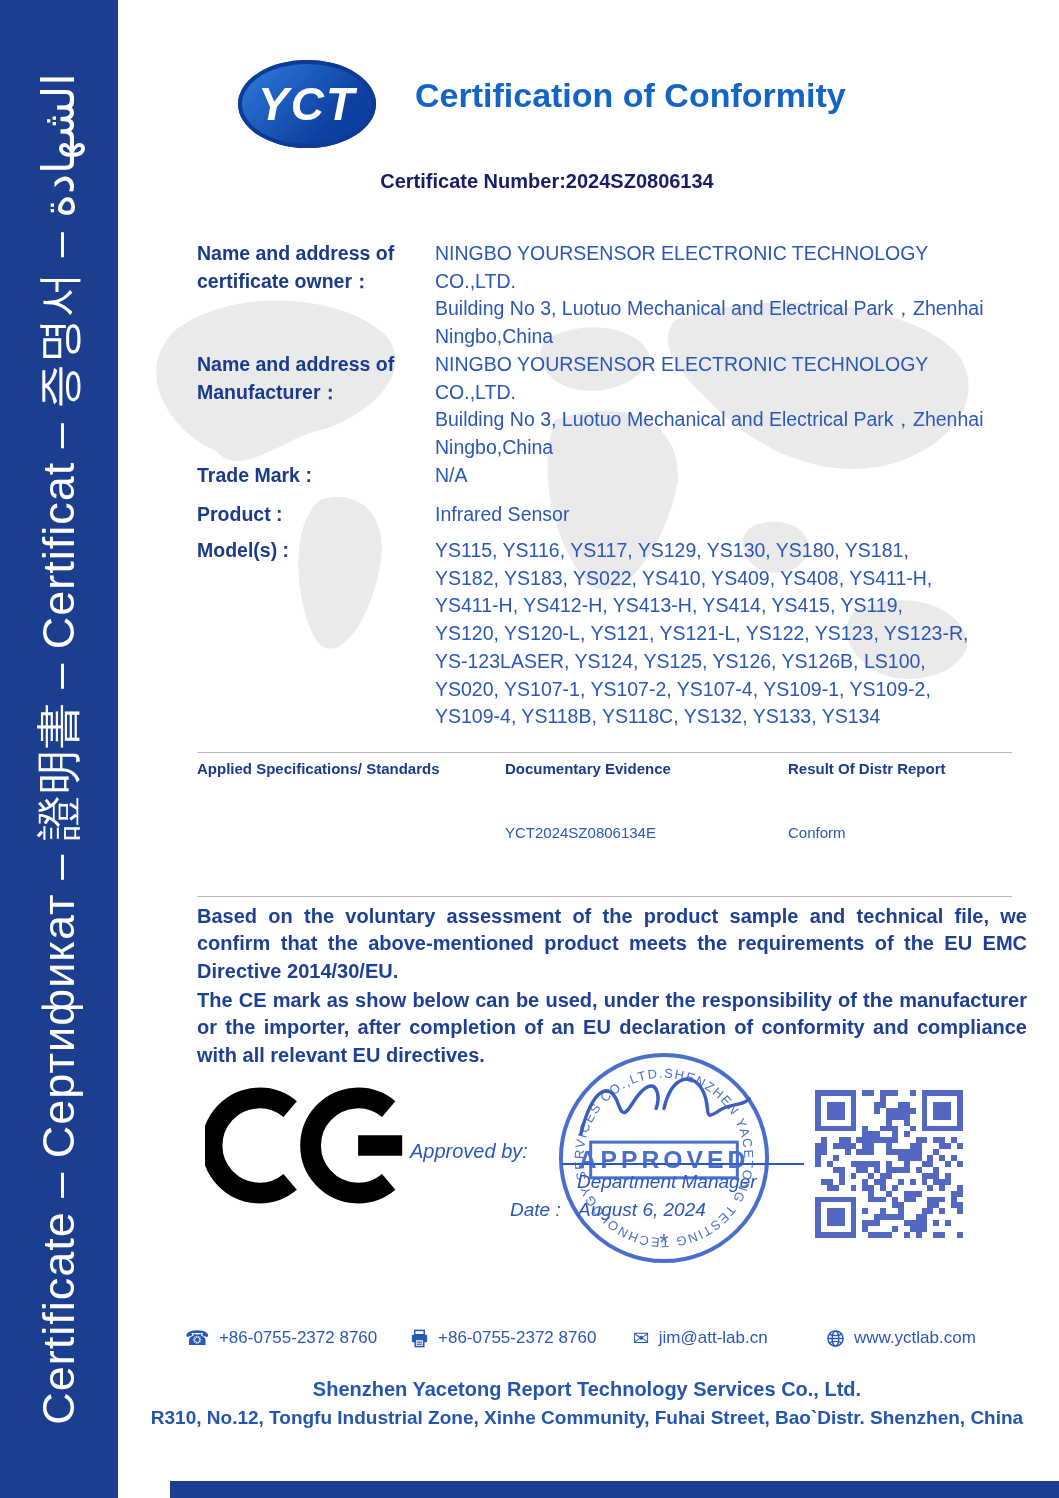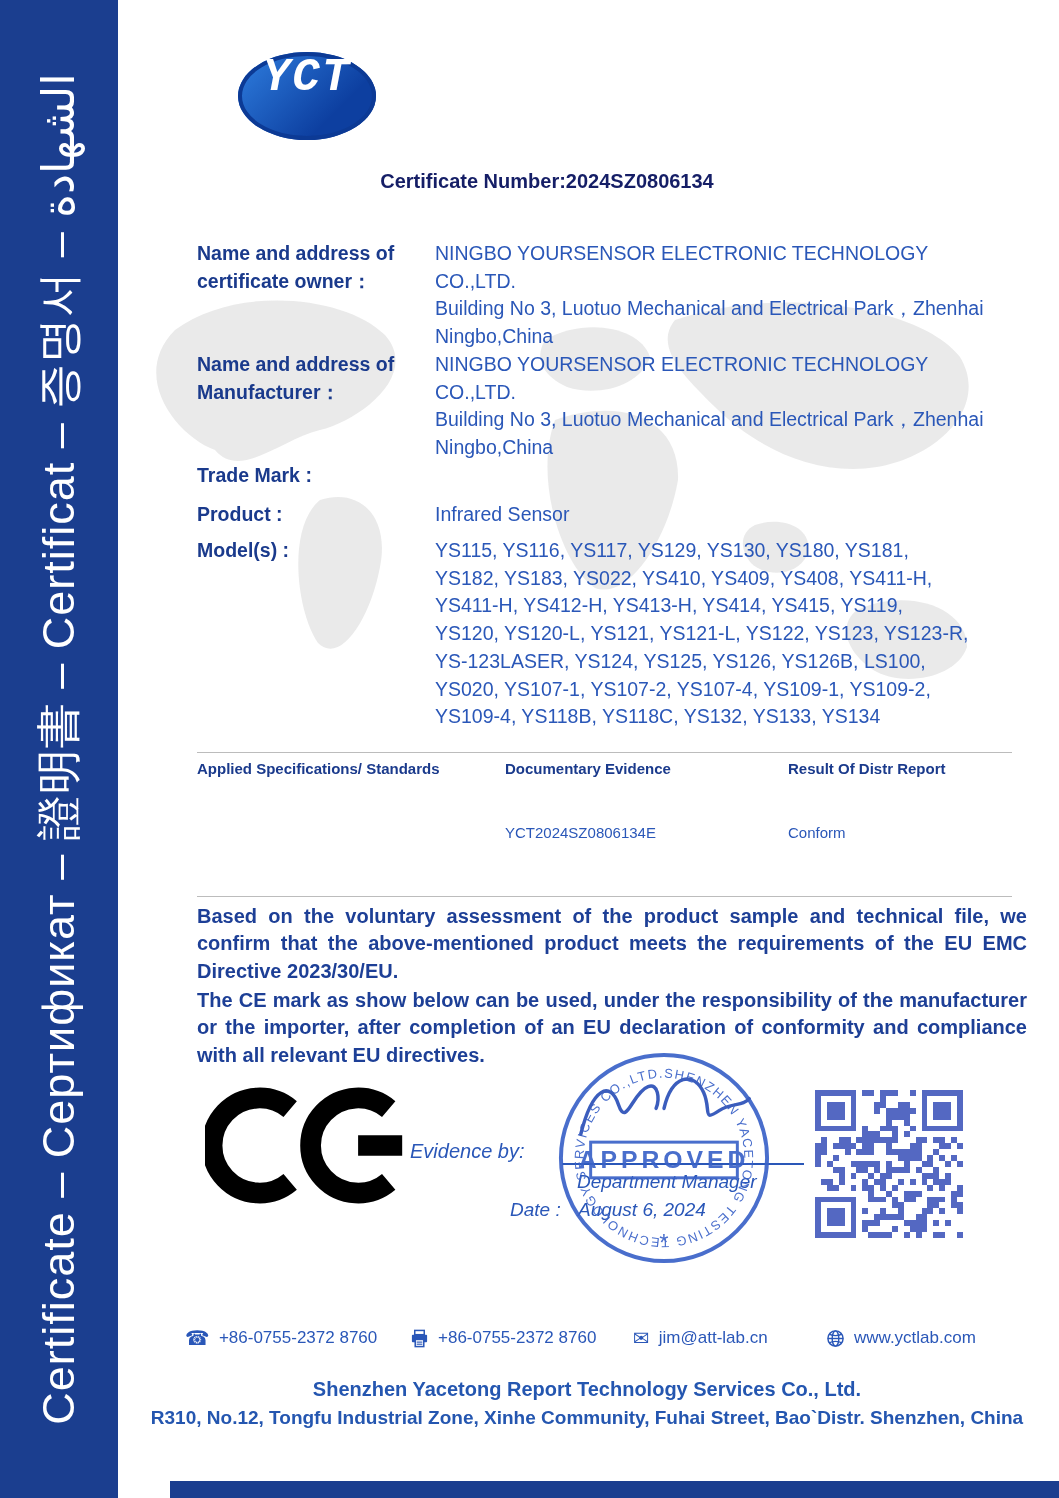--- a/index.html
+++ b/index.html
@@ -15,25 +15,24 @@
   .sidebar-text {
     left:59px; top:749px; transform:translate(-50%,-50%) rotate(-90deg);
     color:#ffffff; font-size:45px; white-space:nowrap; letter-spacing:1px;
   }
 
   
   .map { left:115px; top:275px; width:920px; height:545px; opacity:.55; }
 
   
   .logo {
-    left:238px; top:52px; width:138px; height:88px; border-radius:50%;
+    left:238px; top:60px; width:138px; height:88px; border-radius:50%;
     background:linear-gradient(135deg,#2f7fe0 0%,#0d3fa0 70%);
-    display:flex; align-items:flex-start; justify-content:center;
+    display:flex; align-items:center; justify-content:center;
     box-shadow:inset 0 0 0 4px #0c3a95;
-    font-family:Liberation Mono, monospace;
   }
   .logo span { color:#fff; font-weight:bold; font-style:italic; font-size:46px; letter-spacing:2px; }
   .title { left:415px; top:76px; font-size:34px; font-weight:bold; color:#1463c6; }
   .certno { left:197px; top:170px; width:700px; text-align:center; font-size:20px; font-weight:bold; color:#151e66; }
 
   
   .flabel { left:197px; width:234px; font-size:19.5px; font-weight:bold; color:#1a3a8c; line-height:27.5px; white-space:pre-line; }
   .fvalue { left:435px; width:590px; font-size:19.5px; color:#2a57b8; line-height:27.7px; white-space:pre-line; }
 
   .rule { height:1px; background:#bcbcbc; }
@@ -82,35 +81,37 @@
     <path d="M430,65 C470,42 525,52 535,82 C525,112 482,122 452,112 C430,102 418,85 430,65 Z"></path>
     <path d="M440,145 C505,122 565,142 563,205 C552,268 512,325 480,313 C448,292 418,205 440,145 Z"></path>
     <path d="M560,45 C660,10 805,30 845,82 C875,132 822,182 762,192 C700,202 640,172 600,132 C570,102 538,72 560,45 Z"></path>
     <path d="M742,335 C792,312 852,332 852,372 C842,402 792,412 762,397 C735,382 720,352 742,335 Z"></path>
     <path d="M640,250 C670,240 700,255 692,280 C682,302 650,302 636,288 C625,275 624,258 640,250 Z"></path>
   </svg>
 
   <div class="abs logo">
     <span>YCT</span>
   </div>
+  <div class="abs title">Certification of Conformity</div>
   <div class="abs certno">Certificate Number:2024SZ0806134</div>
 
   <div class="abs flabel" style="top:240px">Name and address of certificate owner：</div>
   <div class="abs fvalue" style="top:240px">NINGBO YOURSENSOR ELECTRONIC TECHNOLOGY
 CO.,LTD.
 Building No 3, Luotuo Mechanical and Electrical Park，Zhenhai
 Ningbo,China</div>
 
   <div class="abs flabel" style="top:351px">Name and address of Manufacturer：</div>
   <div class="abs fvalue" style="top:351px">NINGBO YOURSENSOR ELECTRONIC TECHNOLOGY
 CO.,LTD.
 Building No 3, Luotuo Mechanical and Electrical Park，Zhenhai
 Ningbo,China</div>
 
   <div class="abs flabel" style="top:462px">Trade Mark :</div>
+  <div class="abs fvalue" style="top:462px">N/A</div>
 
   <div class="abs fvalue" style="top:501px">Infrared Sensor</div>
   <div class="abs flabel" style="top:501px">Product :</div>
 
   <div class="abs flabel" style="top:537px">Model(s) :</div>
   <div class="abs fvalue" style="top:537px">YS115, YS116, YS117, YS129, YS130, YS180, YS181,
 YS182, YS183, YS022, YS410, YS409, YS408, YS411-H,
 YS411-H, YS412-H, YS413-H, YS414, YS415, YS119,
 YS120, YS120-L, YS121, YS121-L, YS122, YS123, YS123-R,
 YS-123LASER, YS124, YS125, YS126, YS126B, LS100,
@@ -121,30 +122,30 @@
 
   <div class="abs thead" style="left:197px; top:760px; width:300px">Applied Specifications/ Standards</div>
   <div class="abs thead" style="left:505px; top:760px; width:270px">Documentary Evidence</div>
   <div class="abs thead" style="left:788px; top:760px; width:224px">Result Of Distr Report</div>
 
   <div class="abs tval" style="left:505px; top:824px">YCT2024SZ0806134E</div>
   <div class="abs tval" style="left:788px; top:824px">Conform</div>
 
   <div class="abs rule" style="left:197px; top:896px; width:815px"></div>
 
-  <div class="abs para" style="top:903px">Based on the voluntary assessment of the product sample and technical file, we confirm that the above-mentioned product meets the requirements of the EU EMC Directive 2023/30/EU.</div>
+  <div class="abs para" style="top:903px">Based on the voluntary assessment of the product sample and technical file, we confirm that the above-mentioned product meets the requirements of the EU EMC Directive 2014/30/EU.</div>
   <div class="abs para" style="top:987px">The CE mark as show below can be used, under the responsibility of the manufacturer or the importer, after completion of an EU declaration of conformity and compliance with all relevant EU directives.</div>
 
   <svg class="abs ce" width="212" height="121" viewBox="0 0 245 140">
     <path d="M 98.4 112.1 A 55 55 0 1 1 98.4 27.9" fill="none" stroke="#000" stroke-width="24"></path>
     <path d="M 212.4 112.1 A 55 55 0 1 1 212.4 27.9" fill="none" stroke="#000" stroke-width="24"></path>
     <path d="M 177 70 L 228 70" stroke="#000" stroke-width="24"></path>
   </svg>
 
-  <div class="abs approved-by">Evidence by:</div>
+  <div class="abs approved-by">Approved by:</div>
   <div class="abs sig-line" style="height:2px"></div>
   <div class="abs dept">Department Manager</div>
   <div class="abs date-label">Date :</div>
   <div class="abs date-value">August 6, 2024</div>
 
   <svg class="abs stamp" viewBox="0 0 224 224">
     <defs>
       <path id="ringPath" d="M 112,31 A 81,81 0 1 1 111.9,31"></path>
     </defs>
     <circle cx="112" cy="112" r="104" fill="none" stroke="#3a62c8" stroke-width="4"></circle>

